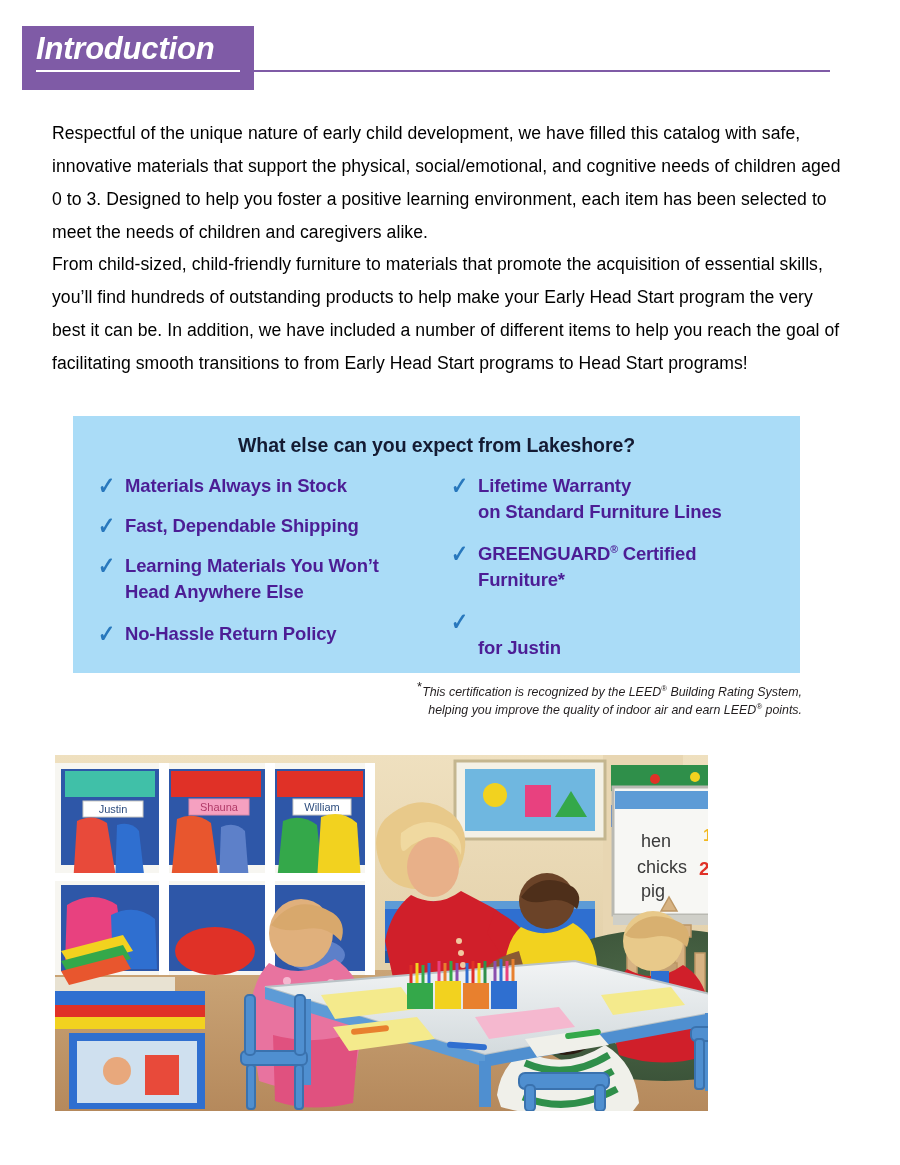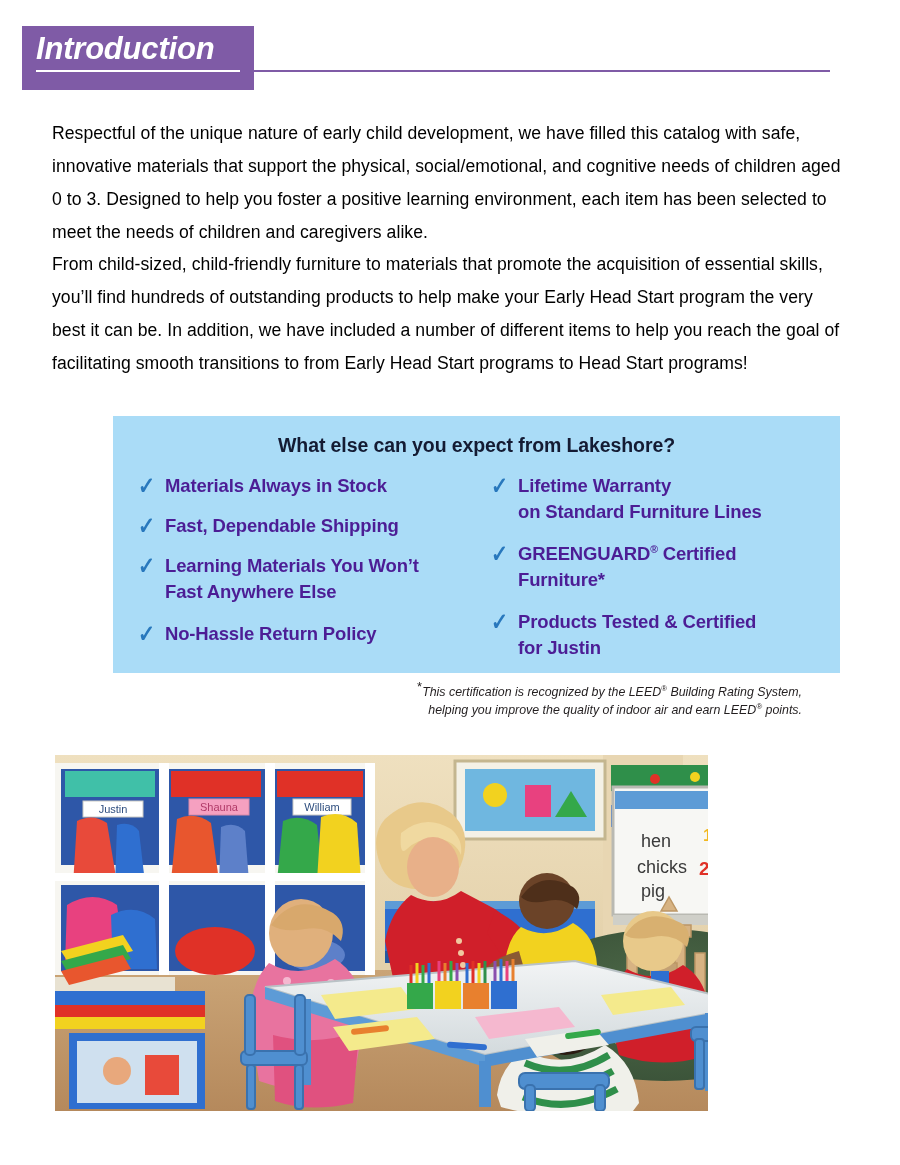--- a/index.html
+++ b/index.html
@@ -74,21 +74,20 @@
   #para-2 { top: 230px; }
 
   
   .callout {
     position: absolute;
     left: 73px;
     top: 416px;
     width: 727px;
     height: 257px;
     background: #aadcf7;
-    margin-left: 40px;
   }
   .callout-heading {
     position: absolute;
     left: 0;
     top: 18px;
     width: 727px;
     text-align: center;
     font-size: 19.5px;
     font-weight: bold;
     color: #141b33;
@@ -194,21 +193,21 @@
     <div class="check-item">
       <span class="check-icon">✓</span>
       <span class="check-label">
         <span>Fast, Dependable Shipping</span>
       </span>
     </div>
     <div class="check-item gap-left-2">
       <span class="check-icon">✓</span>
       <span class="check-label">
         <span>Learning Materials You Won’t</span><br>
-        <span>Fast Anywhere Else</span>
+        <span>Head Anywhere Else</span>
       </span>
     </div>
     <div class="check-item">
       <span class="check-icon">✓</span>
       <span class="check-label">
         <span>No-Hassle Return Policy</span>
       </span>
     </div>
   </div>
 
@@ -223,21 +222,21 @@
     <div class="check-item gap-left-2">
       <span class="check-icon">✓</span>
       <span class="check-label">
         <span>GREENGUARD</span><sup>®</sup><span> Certified</span><br>
         <span>Furniture*</span>
       </span>
     </div>
     <div class="check-item">
       <span class="check-icon">✓</span>
       <span class="check-label">
-        <span>Products Tested &amp; Certified</span><br>
+        <br>
         <span>for Justin</span>
       </span>
     </div>
   </div>
 </div>
 
 <div class="footnote">
   <span class="star">*</span><span>This certification is recognized by the LEED</span><sup>®</sup><span> Building Rating System, helping you improve the quality of indoor air and earn LEED</span><sup>®</sup><span> points.</span>
 </div>
 

